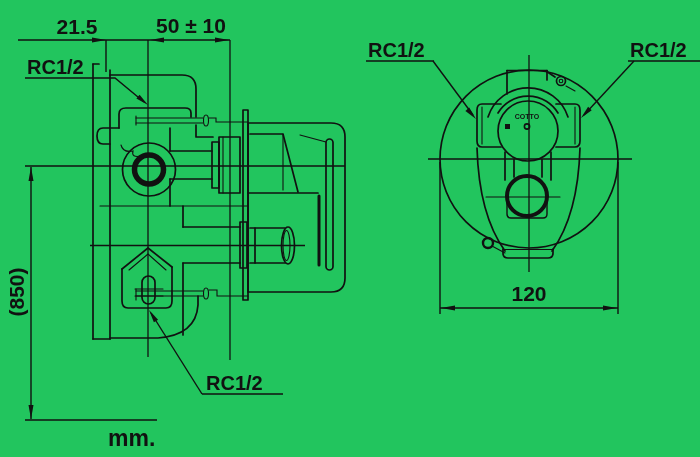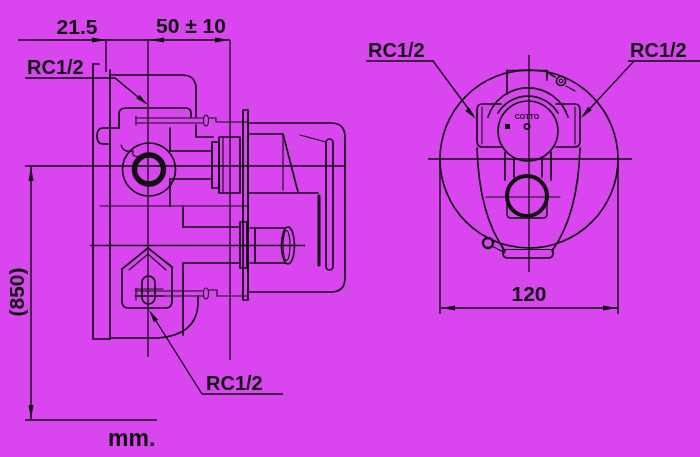--- a/index.html
+++ b/index.html
@@ -1,16 +1,16 @@
 <!DOCTYPE html>
 <html><head>
 <meta charset="utf-8">
 <style>
   html,body{margin:0;padding:0;background:#fff;}
-  #stage{position:relative;width:700px;height:457px;background:#d946ef;overflow:hidden;
+  #stage{position:relative;width:700px;height:457px;background:#22c55e;overflow:hidden;
          font-family:"Liberation Sans", sans-serif;}
   svg{display:block}
   text{fill:#111;font-family:"Liberation Sans","DejaVu Sans",sans-serif;font-weight:bold;}
   .obj{stroke:#111;stroke-width:1.7;fill:none;stroke-linecap:round;stroke-linejoin:round;}
   .thin{stroke:#111;stroke-width:1.1;fill:none;stroke-linecap:round;}
   .cl{stroke:#111;stroke-width:1.3;fill:none;stroke-linecap:butt;}
   .dim{stroke:#111;stroke-width:1.4;fill:none;stroke-linecap:butt;}
   .thick{stroke:#111;fill:none;stroke-linecap:round;}
   .arr{fill:#111;stroke:none;}
 </style>

